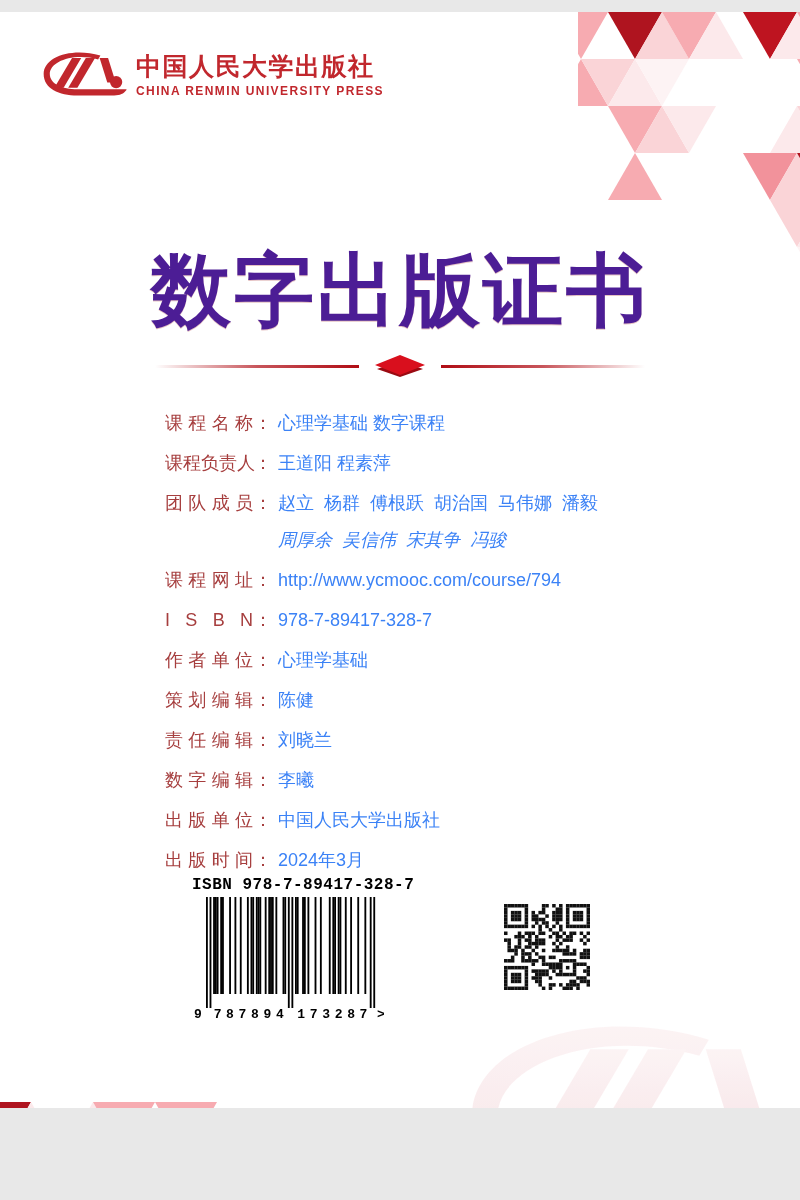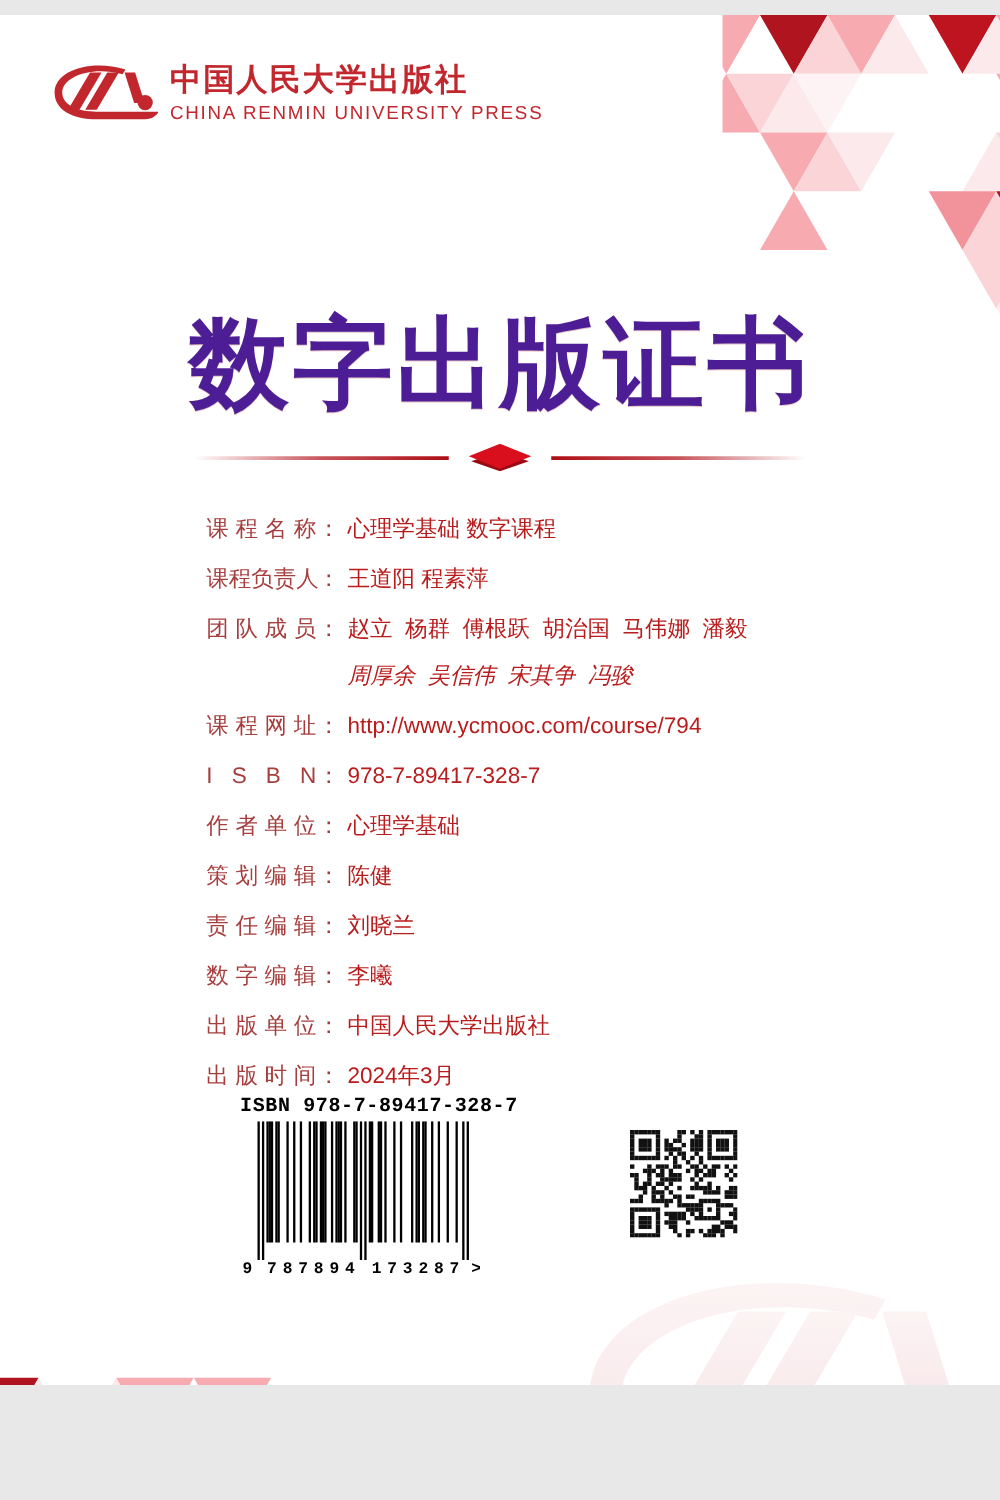--- a/index.html
+++ b/index.html
@@ -7,21 +7,21 @@
     position:relative;width:800px;height:1096px;margin:12px auto;
     background:#ffffff;overflow:hidden;
     font-family:"Liberation Sans","DejaVu Sans",sans-serif;
     padding-left:48px;
   }
   
   .logo-block{position:absolute;left:36px;top:36px;display:flex;align-items:center;}
   .logo-mark{width:92px;height:52px;}
   .logo-text{margin-left:8px;display:flex;flex-direction:column;}
   .logo-cn{font-size:25px;font-weight:600;color:#C1272D;letter-spacing:1.5px;line-height:30px;}
-  .logo-en{font-size:15px;font-weight:400;color:#C1272D;letter-spacing:1.4px;margin-top:3px;}
+  .logo-en{font-size:12px;font-weight:700;color:#C1272D;letter-spacing:1.4px;margin-top:3px;}
   
   .deco-tr{position:absolute;right:0;top:0;width:270px;height:285px;}
   .deco-bl{position:absolute;left:0;top:1090px;width:220px;height:110px;}
   .watermark{position:absolute;left:436px;top:1002px;width:392px;height:205px;opacity:0.85;}
   
   .title{
     position:absolute;left:0;top:226px;width:800px;text-align:center;
     font-family:"Liberation Serif","DejaVu Serif",serif;
     font-size:80px;font-weight:900;color:#4c1d95;letter-spacing:3px;
     text-shadow:0 1px 0 rgba(150,10,16,.25);
@@ -34,21 +34,21 @@
   .div-line.right{background:linear-gradient(270deg,rgba(176,13,21,0) 0%,rgba(176,13,21,.7) 50%,#B00D15 100%);}
   .div-diamond{width:62px;height:22px;margin:0 10px;flex:0 0 auto;}
   
   .fields{position:absolute;left:165px;top:400px;width:580px;}
   .field-row{display:flex;align-items:flex-start;margin-bottom:17px;font-size:18px;line-height:23px;}
   .field-label{
     width:88px;flex:0 0 88px;display:flex;justify-content:space-between;
     color:#A63E3E;font-weight:500;
   }
   .field-colon{color:#A63E3E;font-weight:500;flex:0 0 24px;margin-left:1px;}
-  .field-value{color:#b91c1c;white-space:pre;}
+  .field-value{color:#3b82f6;white-space:pre;}
   .field-value .v2{display:block;margin-top:14px;font-style:italic;}
   
   .barcode{position:absolute;left:192px;top:864px;width:192px;}
   .barcode-header{
     text-align:center;font-family:"Liberation Mono","DejaVu Sans Mono",monospace;
     font-size:16px;font-weight:700;color:#000;letter-spacing:0.5px;white-space:nowrap;
   }
   .barcode-bars{display:block;margin-top:3px;}
   .barcode-bars text{
     font-family:"Liberation Mono","DejaVu Sans Mono",monospace;

